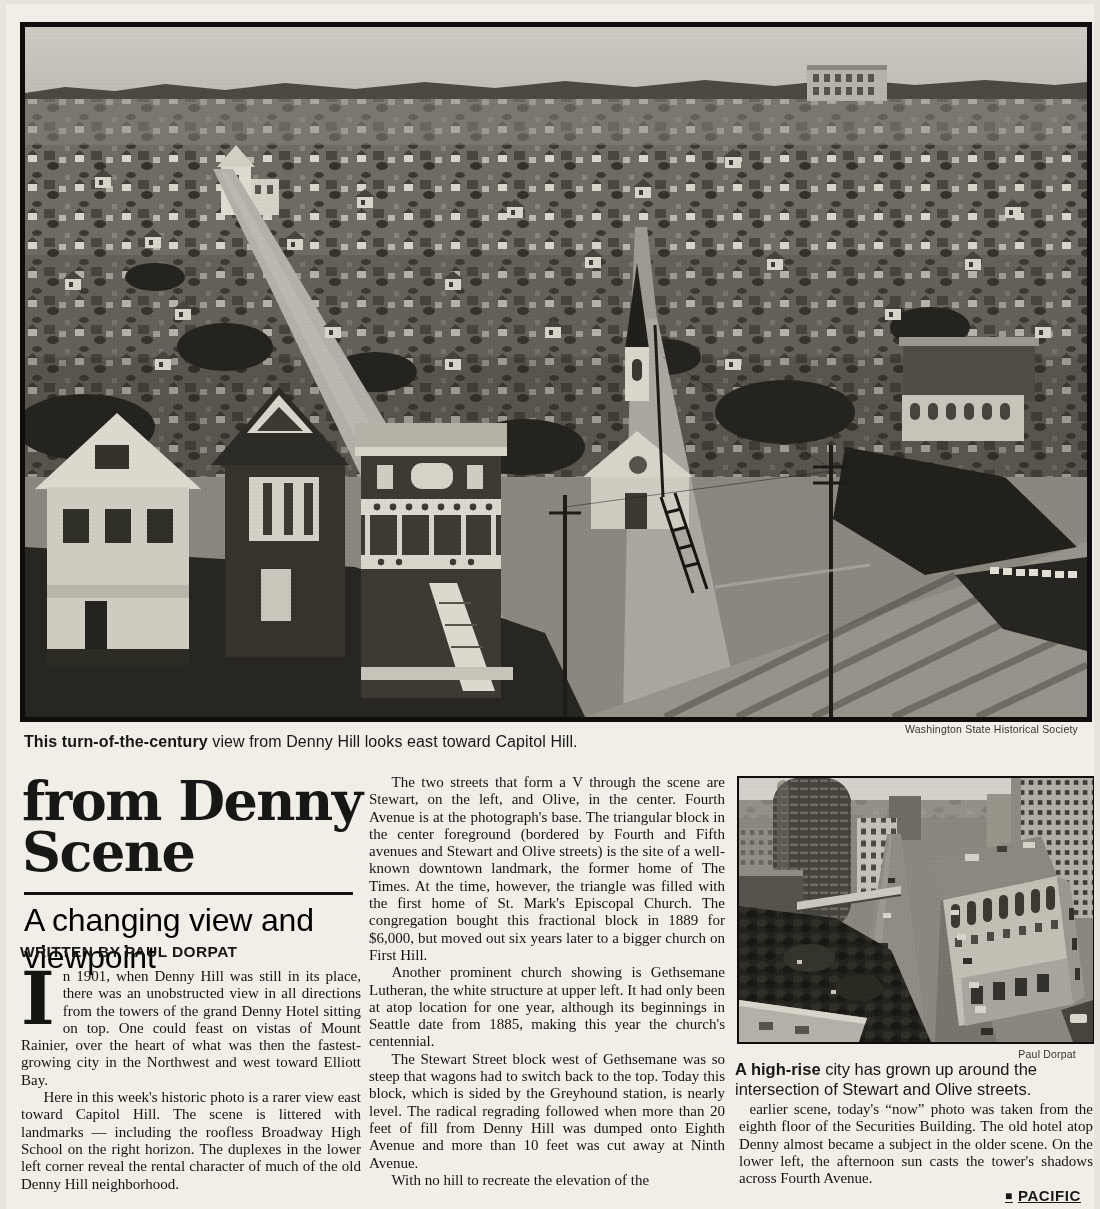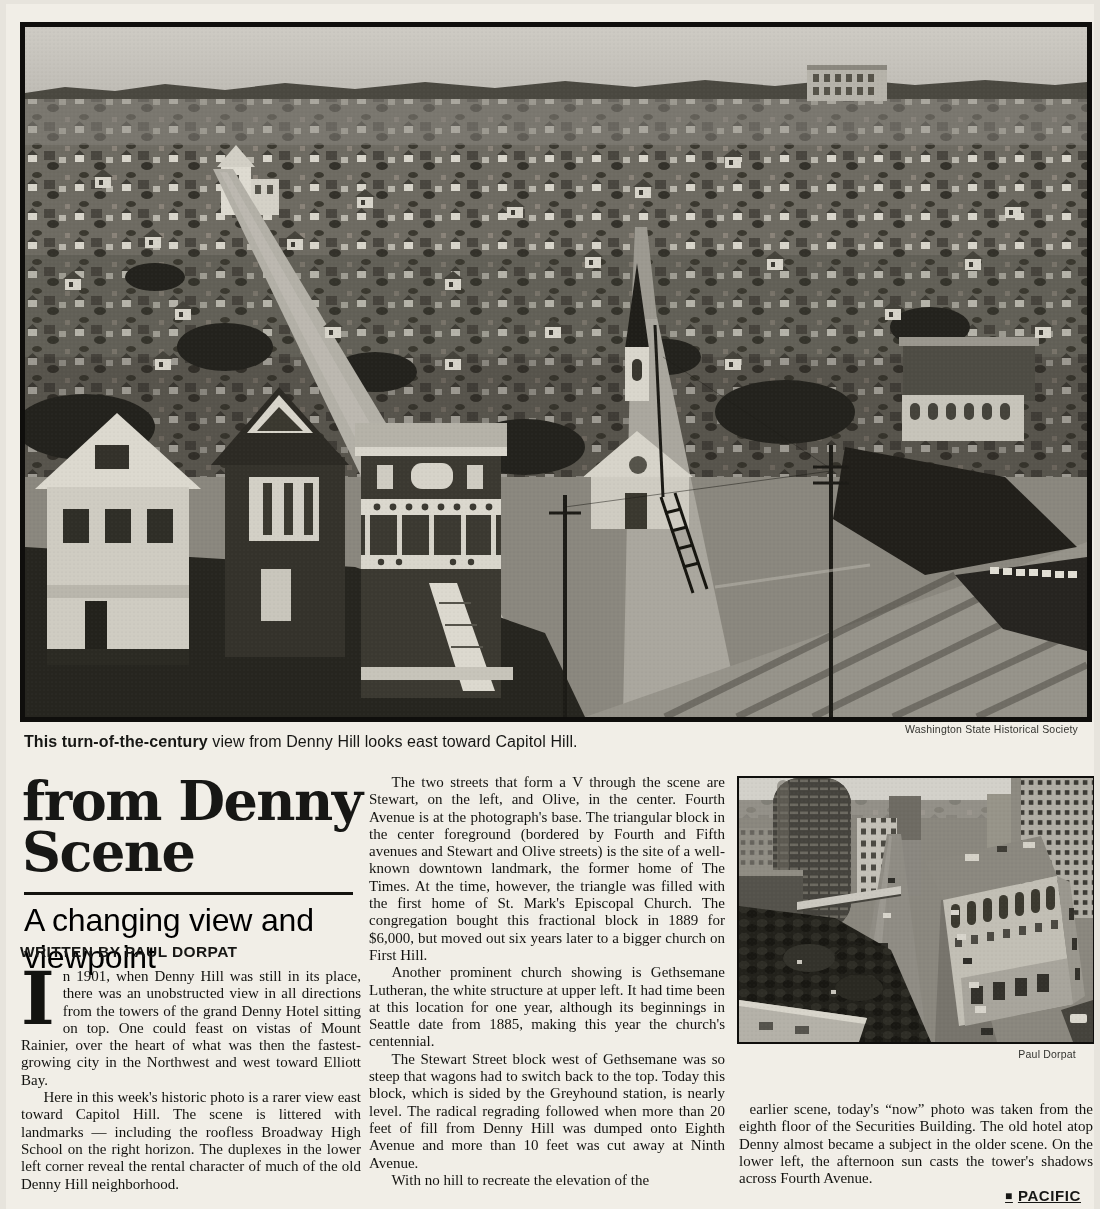--- a/index.html
+++ b/index.html
@@ -307,21 +307,21 @@
   <div class="standfirst">A changing view and viewpoint</div>
   <div class="byline">WRITTEN BY PAUL DORPAT</div>
 
   <div class="bodycol" id="col1">
     <p class="noindent"><span class="dropcap">I</span><span>n 1901, when Denny Hill was still in its place, there was an unobstructed view in all directions from the towers of the grand Denny Hotel sitting on top. One could feast on vistas of Mount Rainier, over the heart of what was then the fastest-growing city in the Northwest and west toward Elliott Bay.</span></p>
     <p>Here in this week's historic photo is a rarer view east toward Capitol Hill. The scene is littered with landmarks — including the roofless Broadway High School on the right horizon. The duplexes in the lower left corner reveal the rental character of much of the old Denny Hill neighborhood.</p>
   </div>
 
   <div class="bodycol" id="col2">
     <p>The two streets that form a V through the scene are Stewart, on the left, and Olive, in the center. Fourth Avenue is at the photograph's base. The triangular block in the center foreground (bordered by Fourth and Fifth avenues and Stewart and Olive streets) is the site of a well-known downtown landmark, the former home of The Times. At the time, however, the triangle was filled with the first home of St. Mark's Episcopal Church. The congregation bought this fractional block in 1889 for $6,000, but moved out six years later to a bigger church on First Hill.</p>
-    <p>Another prominent church showing is Gethsemane Lutheran, the white structure at upper left. It had time been at this location for one year, although its beginnings in Seattle date from 1885, making this year the church's centennial.</p>
+    <p>Another prominent church showing is Gethsemane Lutheran, the white structure at upper left. It had only been at atop location for one year, although its beginnings in Seattle date from 1885, making this year the church's centennial.</p>
     <p>The Stewart Street block west of Gethsemane was so steep that wagons had to switch back to the top. Today this block, which is sided by the Greyhound station, is nearly level. The radical regrading followed when more than 20 feet of fill from Denny Hill was dumped onto Eighth Avenue and more than 10 feet was cut away at Ninth Avenue.</p>
     <p>With no hill to recreate the elevation of the</p>
   </div>
 
   <div class="photo-frame" id="photo-now">
     <svg viewBox="0 0 354 264" preserveAspectRatio="none">
       <defs>
         <pattern id="twrgrid" width="10" height="8" patternUnits="userSpaceOnUse">
           <rect width="10" height="8" fill="#45433d"></rect>
           <rect x="1" y="1.5" width="8" height="2.6" fill="#6b685f"></rect>
@@ -440,20 +440,21 @@
       <path d="M96 176 q14 -14 26 -10" stroke="#1e1d18" fill="none" stroke-width="2"></path>
 
       <polygon points="322,232 354,222 354,264 334,264" fill="#45433c"></polygon>
       <rect x="331" y="236" width="17" height="9" rx="2" fill="#dad7cd"></rect>
 
       <rect x="0" y="0" width="354" height="264" fill="url(#grain)"></rect>
     </svg>
   </div>
 
   <div class="credit" id="credit-now">Paul Dorpat</div>
+  <div class="caption2"><span class="lead">A high-rise</span><span> city has grown up around the intersection of Stewart and Olive streets.</span></div>
 
   <div class="bodycol" id="col3t">
     <p>earlier scene, today's “now” photo was taken from the eighth floor of the Securities Building. The old hotel atop Denny almost became a subject in the older scene. On the lower left, the afternoon sun casts the tower's shadows across Fourth Avenue.</p>
   </div>
 
   <div class="endtag"><span class="sq">■</span><span>PACIFIC</span></div>
 
 </div>
 
 </body></html>

